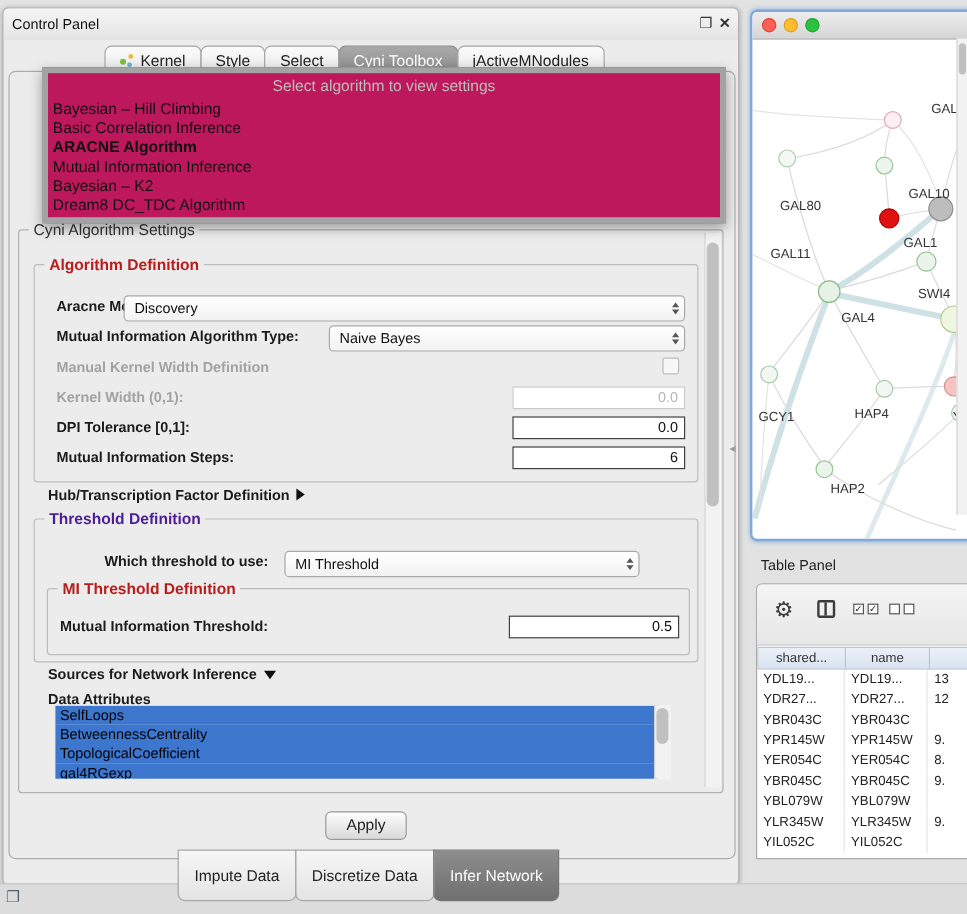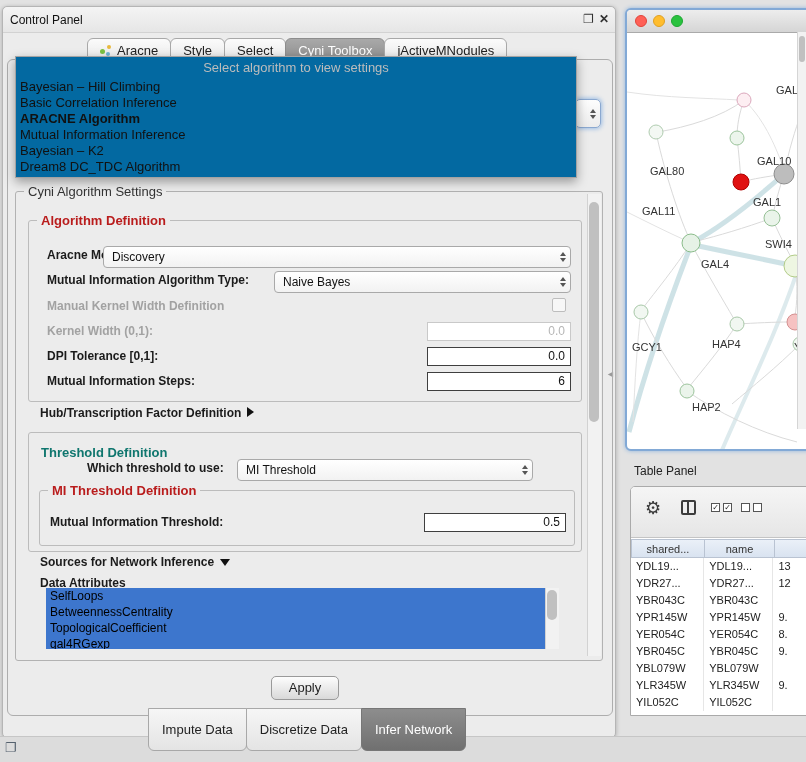--- a/index.html
+++ b/index.html
@@ -14,32 +14,32 @@
   
   #tabs-row{position:absolute;left:84px;top:30px;height:25px;display:flex;align-items:flex-end;z-index:3;}
   .tab{height:22px;display:flex;align-items:center;padding:0 12px;font-size:13px;color:#222;
     background:linear-gradient(#fbfbfb,#e9e9e9);border:1px solid #a8a8a8;border-radius:6px 6px 0 0;margin-right:-1px;}
   .tab.sel{background:linear-gradient(#a9a9a9,#8d8d8d);color:#fff;border-color:#8d8d8d;}
   .net-tab-icon{width:12px;height:11px;margin-right:5px;position:relative;display:inline-block;}
   .net-tab-icon::before{content:"";position:absolute;left:0;top:4px;width:5px;height:5px;border-radius:50%;background:#7ac143;}
   .net-tab-icon::after{content:"";position:absolute;right:1px;top:0;width:4px;height:4px;border-radius:50%;background:#e8b93c;box-shadow:-1px 7px 0 #6fb3d2;}
   #content-frame{position:absolute;left:4px;top:52px;width:604px;height:655px;border:1px solid #adadad;border-radius:6px;z-index:1;}
   
-  #algo-dropdown{position:absolute;left:12px;top:49px;width:560px;height:120px;background:#0369a1;
-    border:1px solid #a3a3a3;box-shadow:0 4px 10px rgba(0,0,0,.35);z-index:50;}
+  #algo-dropdown{position:absolute;left:32px;top:49px;width:560px;height:120px;background:#be185d;
+    border:5px solid #a3a3a3;box-shadow:0 4px 10px rgba(0,0,0,.35);z-index:50;}
   .dd-ph{position:absolute;left:0;top:3px;width:100%;text-align:center;font-size:13px;color:#bcbcbc;}
   .dd-item{position:absolute;left:0;width:100%;height:16px;line-height:16px;padding-left:4px;font-size:13px;color:#111;box-sizing:border-box;}
   .dd-item.b{font-weight:bold;}
   #combo-fragment{position:absolute;left:572px;top:92px;width:24px;height:27px;border:1px solid #8aa8d0;
     border-radius:5px;background:linear-gradient(#fdfdfd,#ececec);box-shadow:0 0 4px 1px #9cbde4;z-index:10;}
   
   .group{position:absolute;border:1px solid #b2b2b2;border-radius:3px;}
   .gtitle{position:absolute;top:-8px;left:8px;background:#ececec;padding:0 4px;font-size:13px;white-space:nowrap;color:#333;}
   .gtitle.blue{color:#b91c1c;font-weight:bold;}
-  .gtitle.green{color:#0f766e;font-weight:bold;margin-top:20px;}
+  .gtitle.green{color:#4c1d95;font-weight:bold;}
   .lbl{position:absolute;font-size:12px;font-weight:bold;color:#1b1b1b;white-space:nowrap;}
   .lbl.dis{color:#a2a2a2;}
   .combo{position:absolute;background:linear-gradient(#ffffff,#f2f2f2);border:1px solid #a9a9a9;border-radius:4px;
     font-size:12px;color:#111;display:flex;align-items:center;padding-left:8px;box-sizing:border-box;height:22px;}
   .stepper{position:absolute;right:4px;top:50%;transform:translateY(-50%);display:flex;flex-direction:column;gap:2px;align-items:center;}
   .tri-up{width:0;height:0;border-left:3.5px solid transparent;border-right:3.5px solid transparent;border-bottom:4px solid #555;}
   .tri-dn{width:0;height:0;border-left:3.5px solid transparent;border-right:3.5px solid transparent;border-top:4px solid #555;}
   .field{position:absolute;background:#fff;font-size:12px;text-align:right;padding:0 5px;box-sizing:border-box;height:19px;line-height:17px;}
   .field.en{border:1px solid #3f3f3f;color:#111;}
   .field.dis{border:1px solid #c9c9c9;color:#b6b6b6;}
@@ -96,21 +96,21 @@
 <div id="control-panel">
   <div class="titlebar">
     <span class="title-text">Control Panel</span>
     <span class="tb-icon" style="left:580px;">❐</span>
     <span class="tb-icon" style="left:596px;font-weight:bold;">✕</span>
   </div>
 
   <div id="tabs-row">
         <div class="tab">
           <span class="net-tab-icon"></span>
-          <span>Aracne</span>
+          <span>Kernel</span>
         </div>
         <div class="tab">
           <span>Style</span>
         </div>
         <div class="tab">
           <span>Select</span>
         </div>
         <div class="tab sel">
           <span>Cyni Toolbox</span>
         </div>

